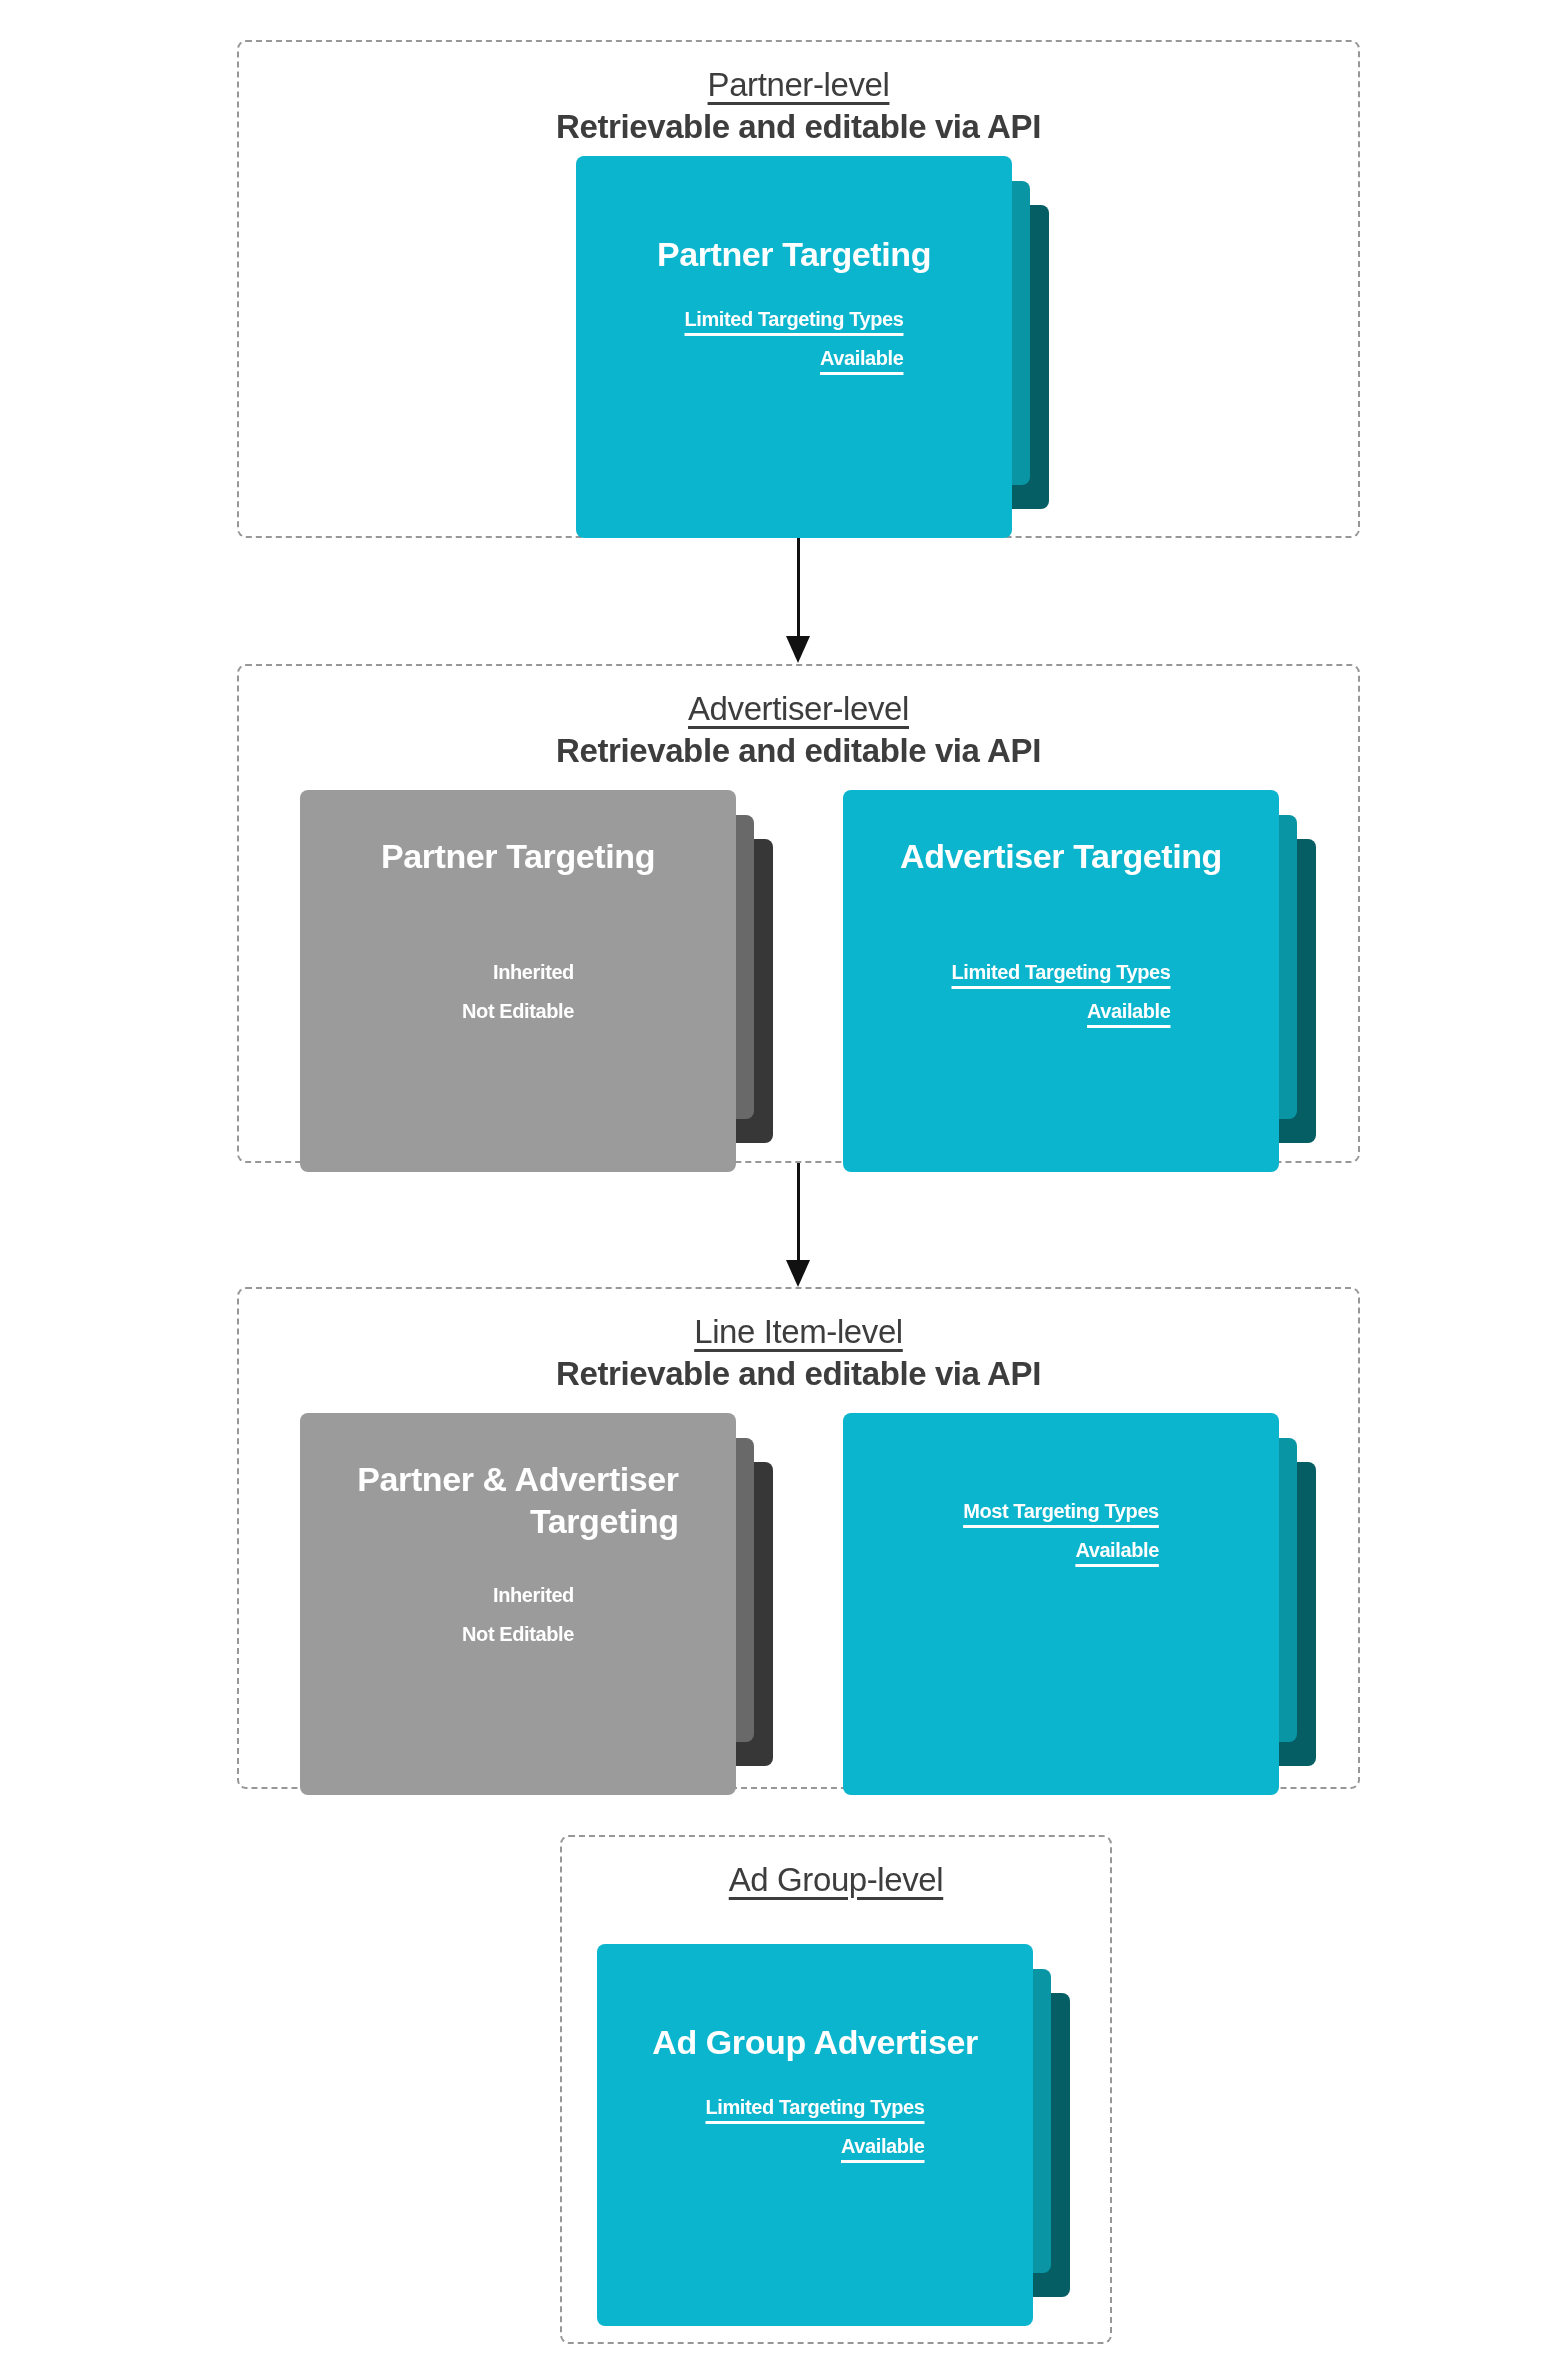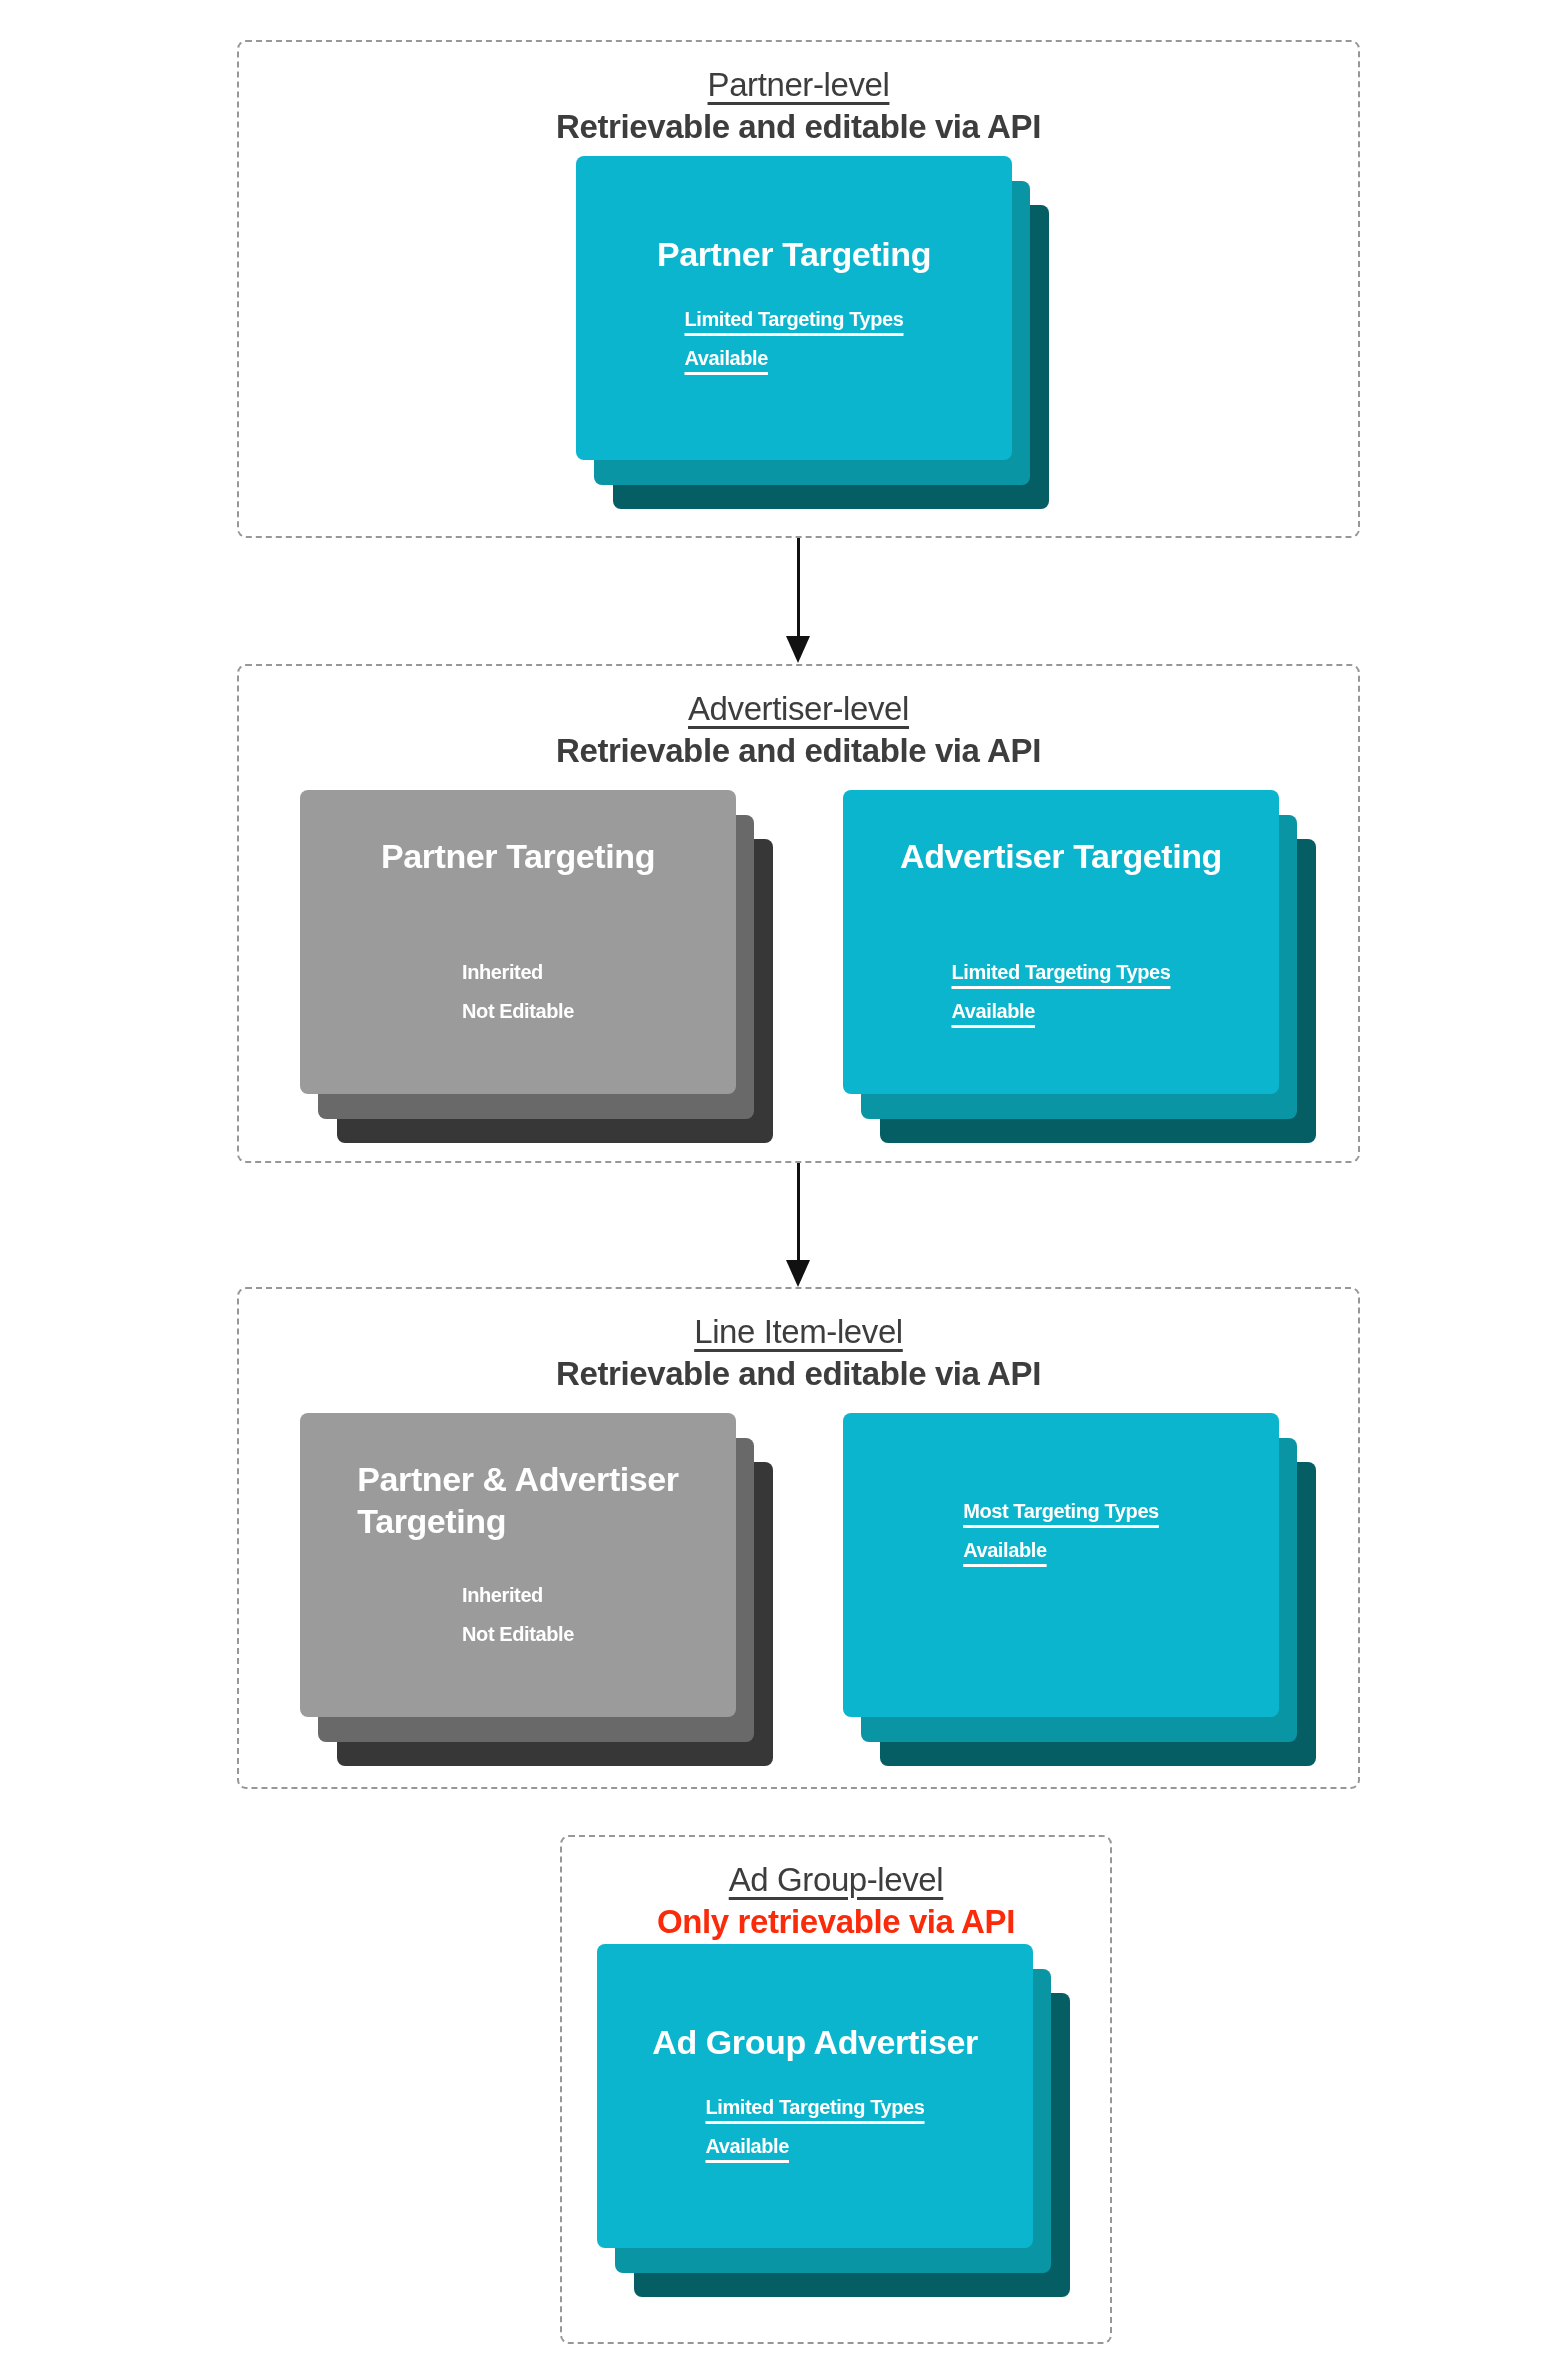--- a/index.html
+++ b/index.html
@@ -27,22 +27,22 @@
 
   
   .stack{position:absolute;width:436px;height:304px;}
   .layer{position:absolute;width:436px;height:304px;border-radius:8px;}
   .layer.back{left:37px;top:49px;}
   .layer.mid{left:18px;top:25px;}
   .teal-stack .layer.back{background:var(--teal-dark);}
   .teal-stack .layer.mid{background:var(--teal-mid);}
   .gray-stack .layer.back{background:var(--gray-dark);}
   .gray-stack .layer.mid{background:var(--gray-mid);}
-  .card{position:absolute;left:0;top:0;width:436px;height:304px;border-radius:8px;
-        display:flex;flex-direction:column;align-items:center;text-align:left;
+  .card{position:absolute;left:0;top:0;width:436px;height:382px;border-radius:8px;
+        display:flex;flex-direction:column;align-items:center;text-align:right;
         color:var(--white);letter-spacing:-0.4px;}
   .teal-stack .card{background:var(--teal);}
   .gray-stack .card{background:var(--gray);}
 
   .card-title{font-size:34px;font-weight:700;line-height:42px;}
   .card-sub{font-size:20px;font-weight:700;line-height:39px;}
   .card-sub.u{text-decoration:underline;text-decoration-thickness:2.7px;text-underline-offset:7.1px;}
 
   
   .tall .card{padding-top:77px;}
@@ -162,21 +162,20 @@
           <div>Most Targeting Types</div>
           <div>Available</div>
         </div>
       </div>
     </div>
   </section>
 
   <section class="box s4">
     <header class="sec-head">
       <div class="sec-title">Ad Group-level</div>
-      <div class="sec-sub red">Only retrievable via API</div>
     </header>
     <div class="stack teal-stack tall">
       <div class="layer back"></div>
       <div class="layer mid"></div>
       <div class="card">
         <div class="card-title">
           <div>Ad Group Advertiser</div>
           <div></div>
         </div>
         <div class="card-sub u">

